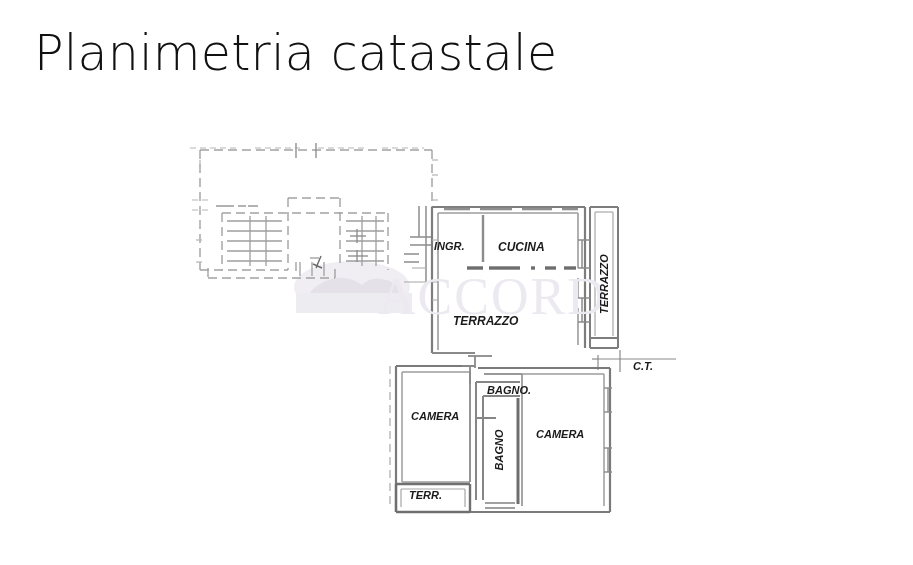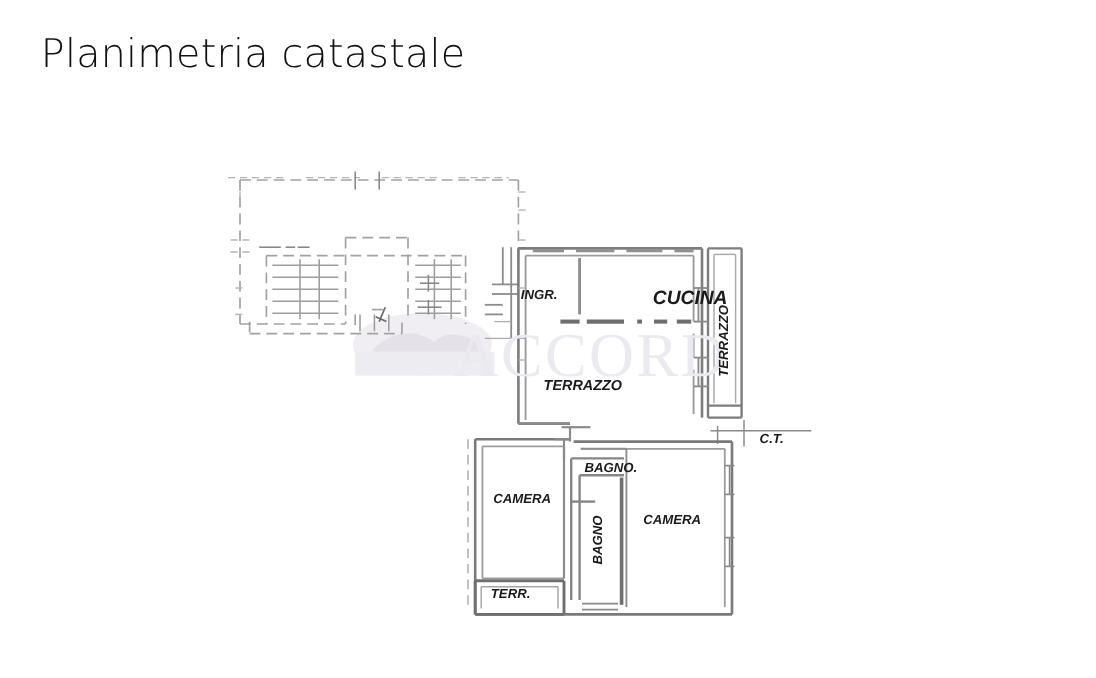--- a/index.html
+++ b/index.html
@@ -11,21 +11,21 @@
     width: 913px;
     height: 565px;
     position: relative;
     overflow: hidden;
     font-family: "Liberation Sans", sans-serif;
   }
   #page-title {
     position: absolute;
     left: 34px;
     top: 25px;
-    font-size: 33px;
+    font-size: 49px;
     font-weight: 300;
     color: #111111;
     letter-spacing: 0.2px;
     white-space: nowrap;
     font-family: "DejaVu Sans", sans-serif;
     text-align: right;
   }
   #plan-canvas {
     position: absolute;
     left: 0;
@@ -310,21 +310,21 @@
     <path d="M432 240 L438 240"></path>
   </g>
 </svg>
 
 <div id="watermark-layer">
   <div id="watermark-text">ACCORD</div>
 </div>
 
 <div class="room-label" style="left:434px; top:240px; font-size:11px;">INGR.</div>
 
-<div class="room-label" style="left:498px; top:240px; font-size:16px;margin-left:46px;">CUCINA</div>
+<div class="room-label" style="left:498px; top:240px; font-size:12px;">CUCINA</div>
 
 <div class="room-label" style="left:453px; top:314px; font-size:12px;">TERRAZZO</div>
 
 <div class="room-label rot90" style="left:578px; top:282px; font-size:11px; width:52px; text-align:center;">TERRAZZO</div>
 
 <div class="room-label" style="left:411px; top:410px; font-size:11px;">CAMERA</div>
 
 <div class="room-label" style="left:487px; top:384px; font-size:11px;">BAGNO.</div>
 
 <div class="room-label rot90" style="left:477px; top:444px; font-size:11px; width:43px; text-align:center;">BAGNO</div>

